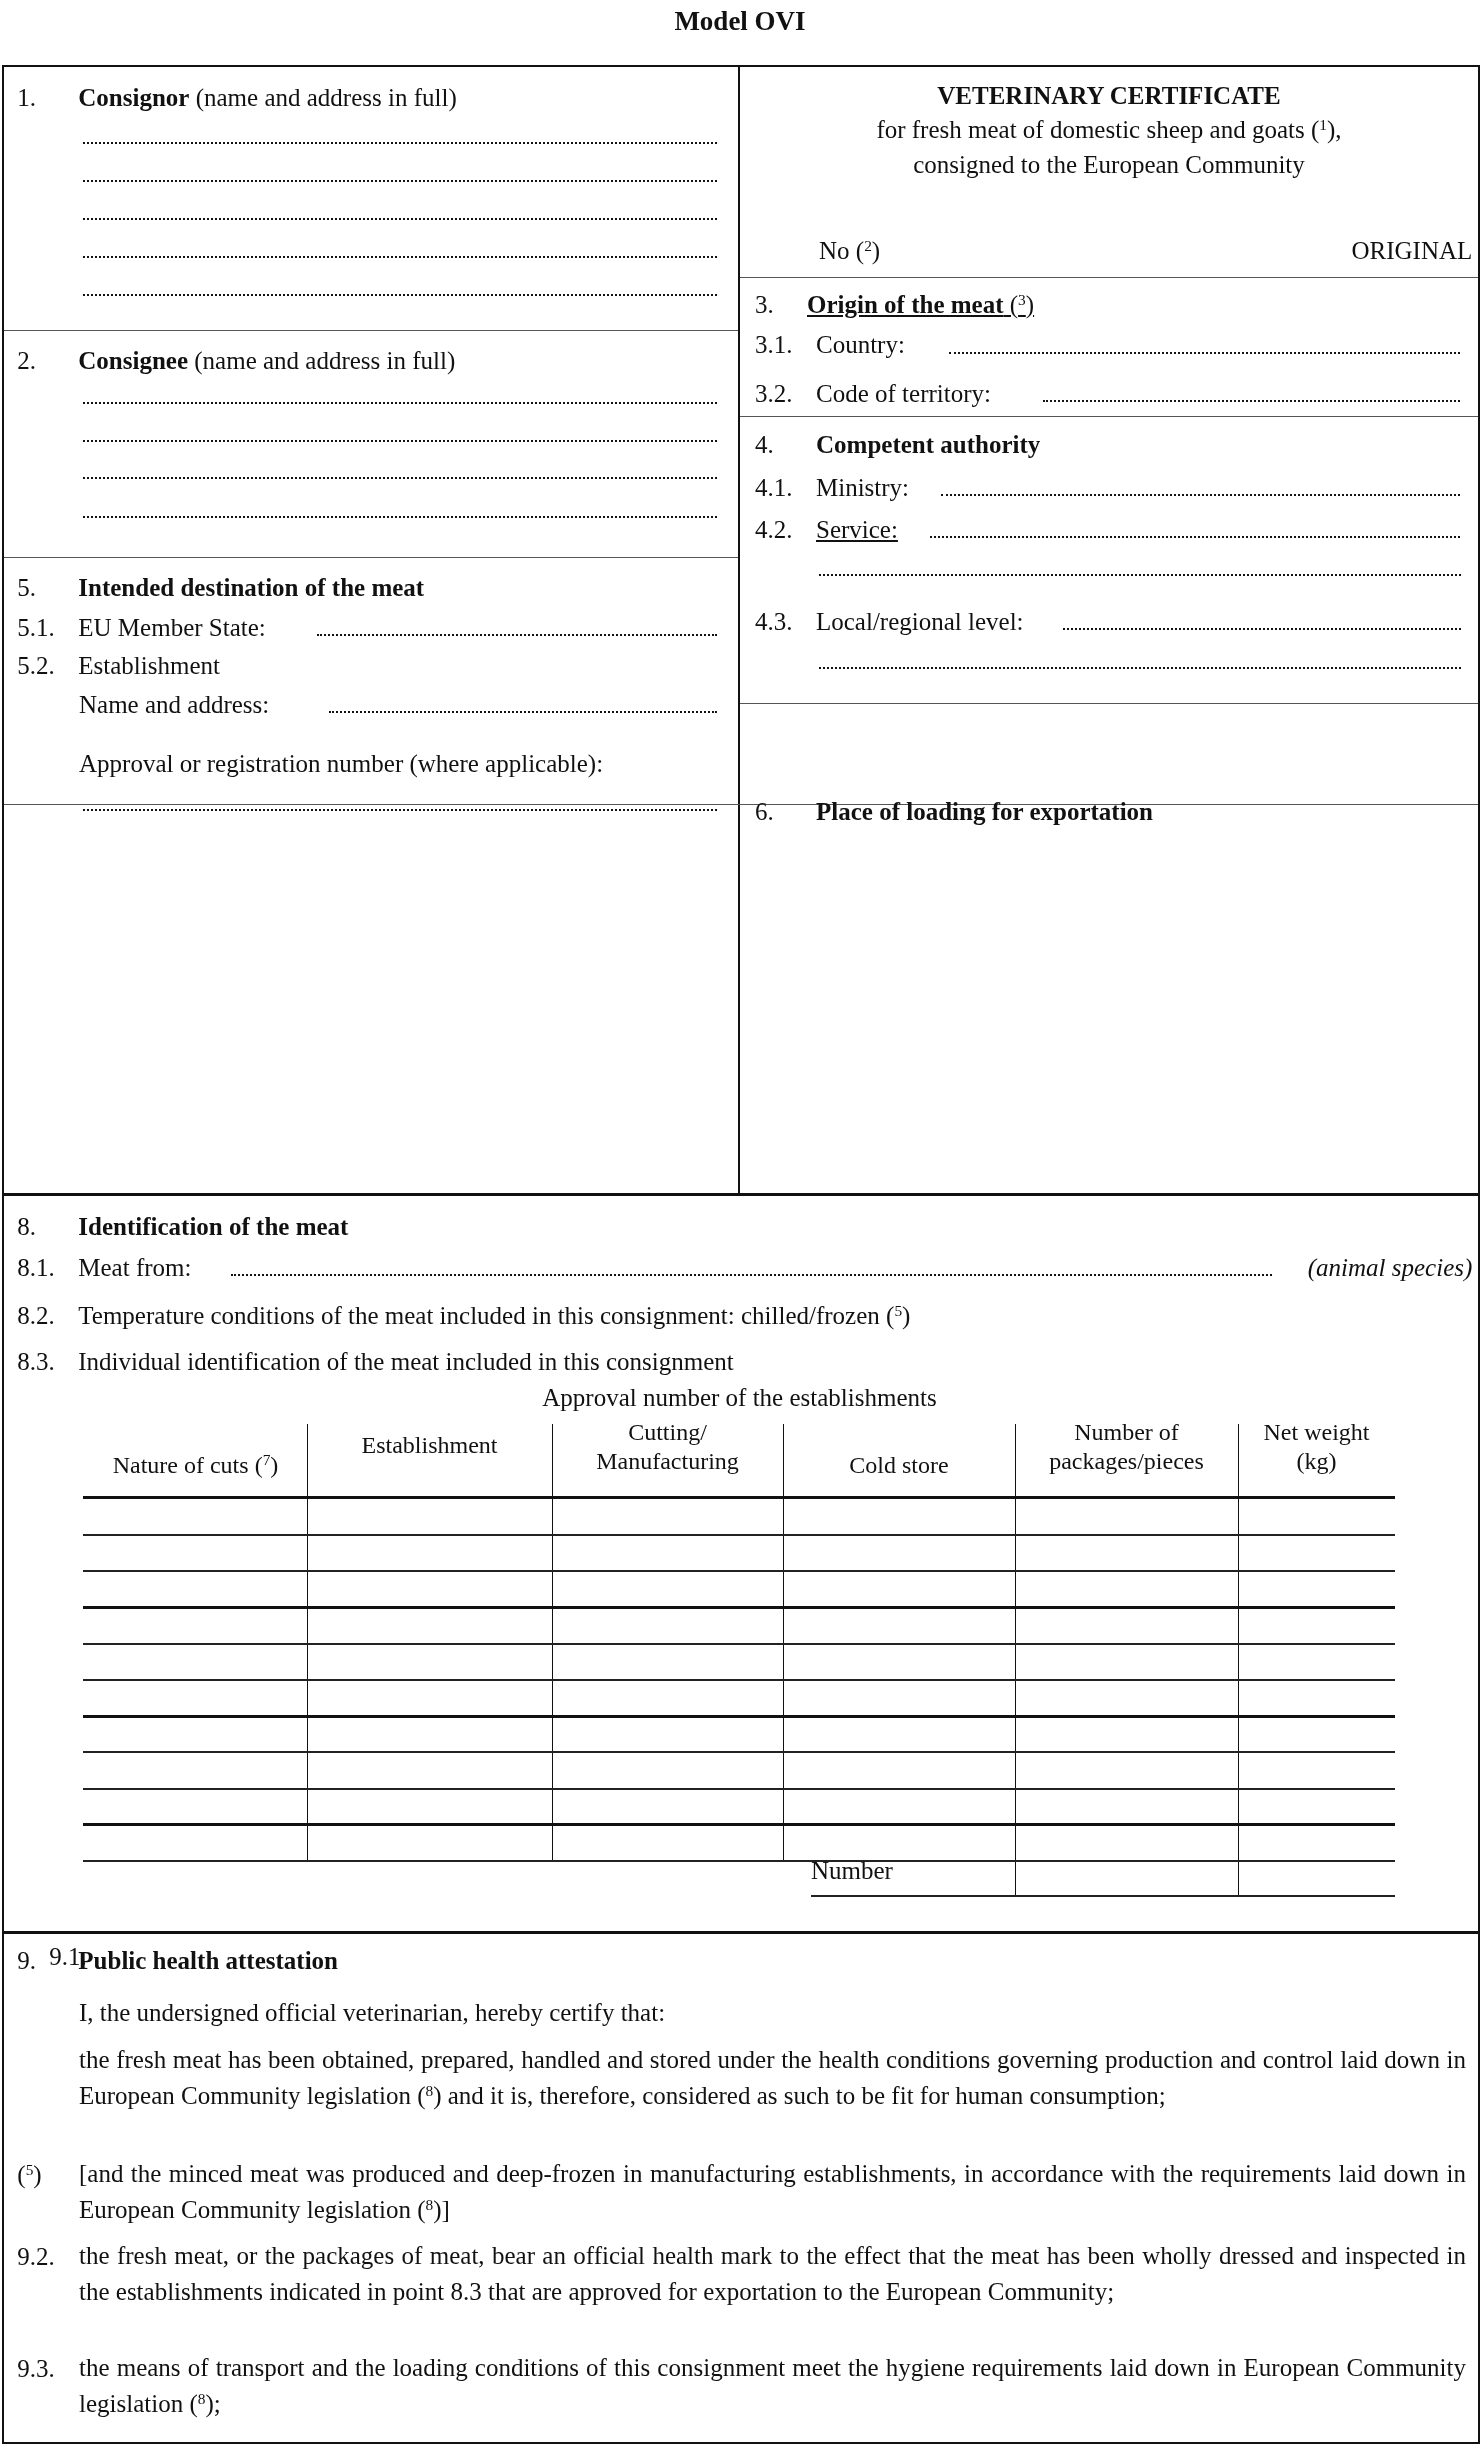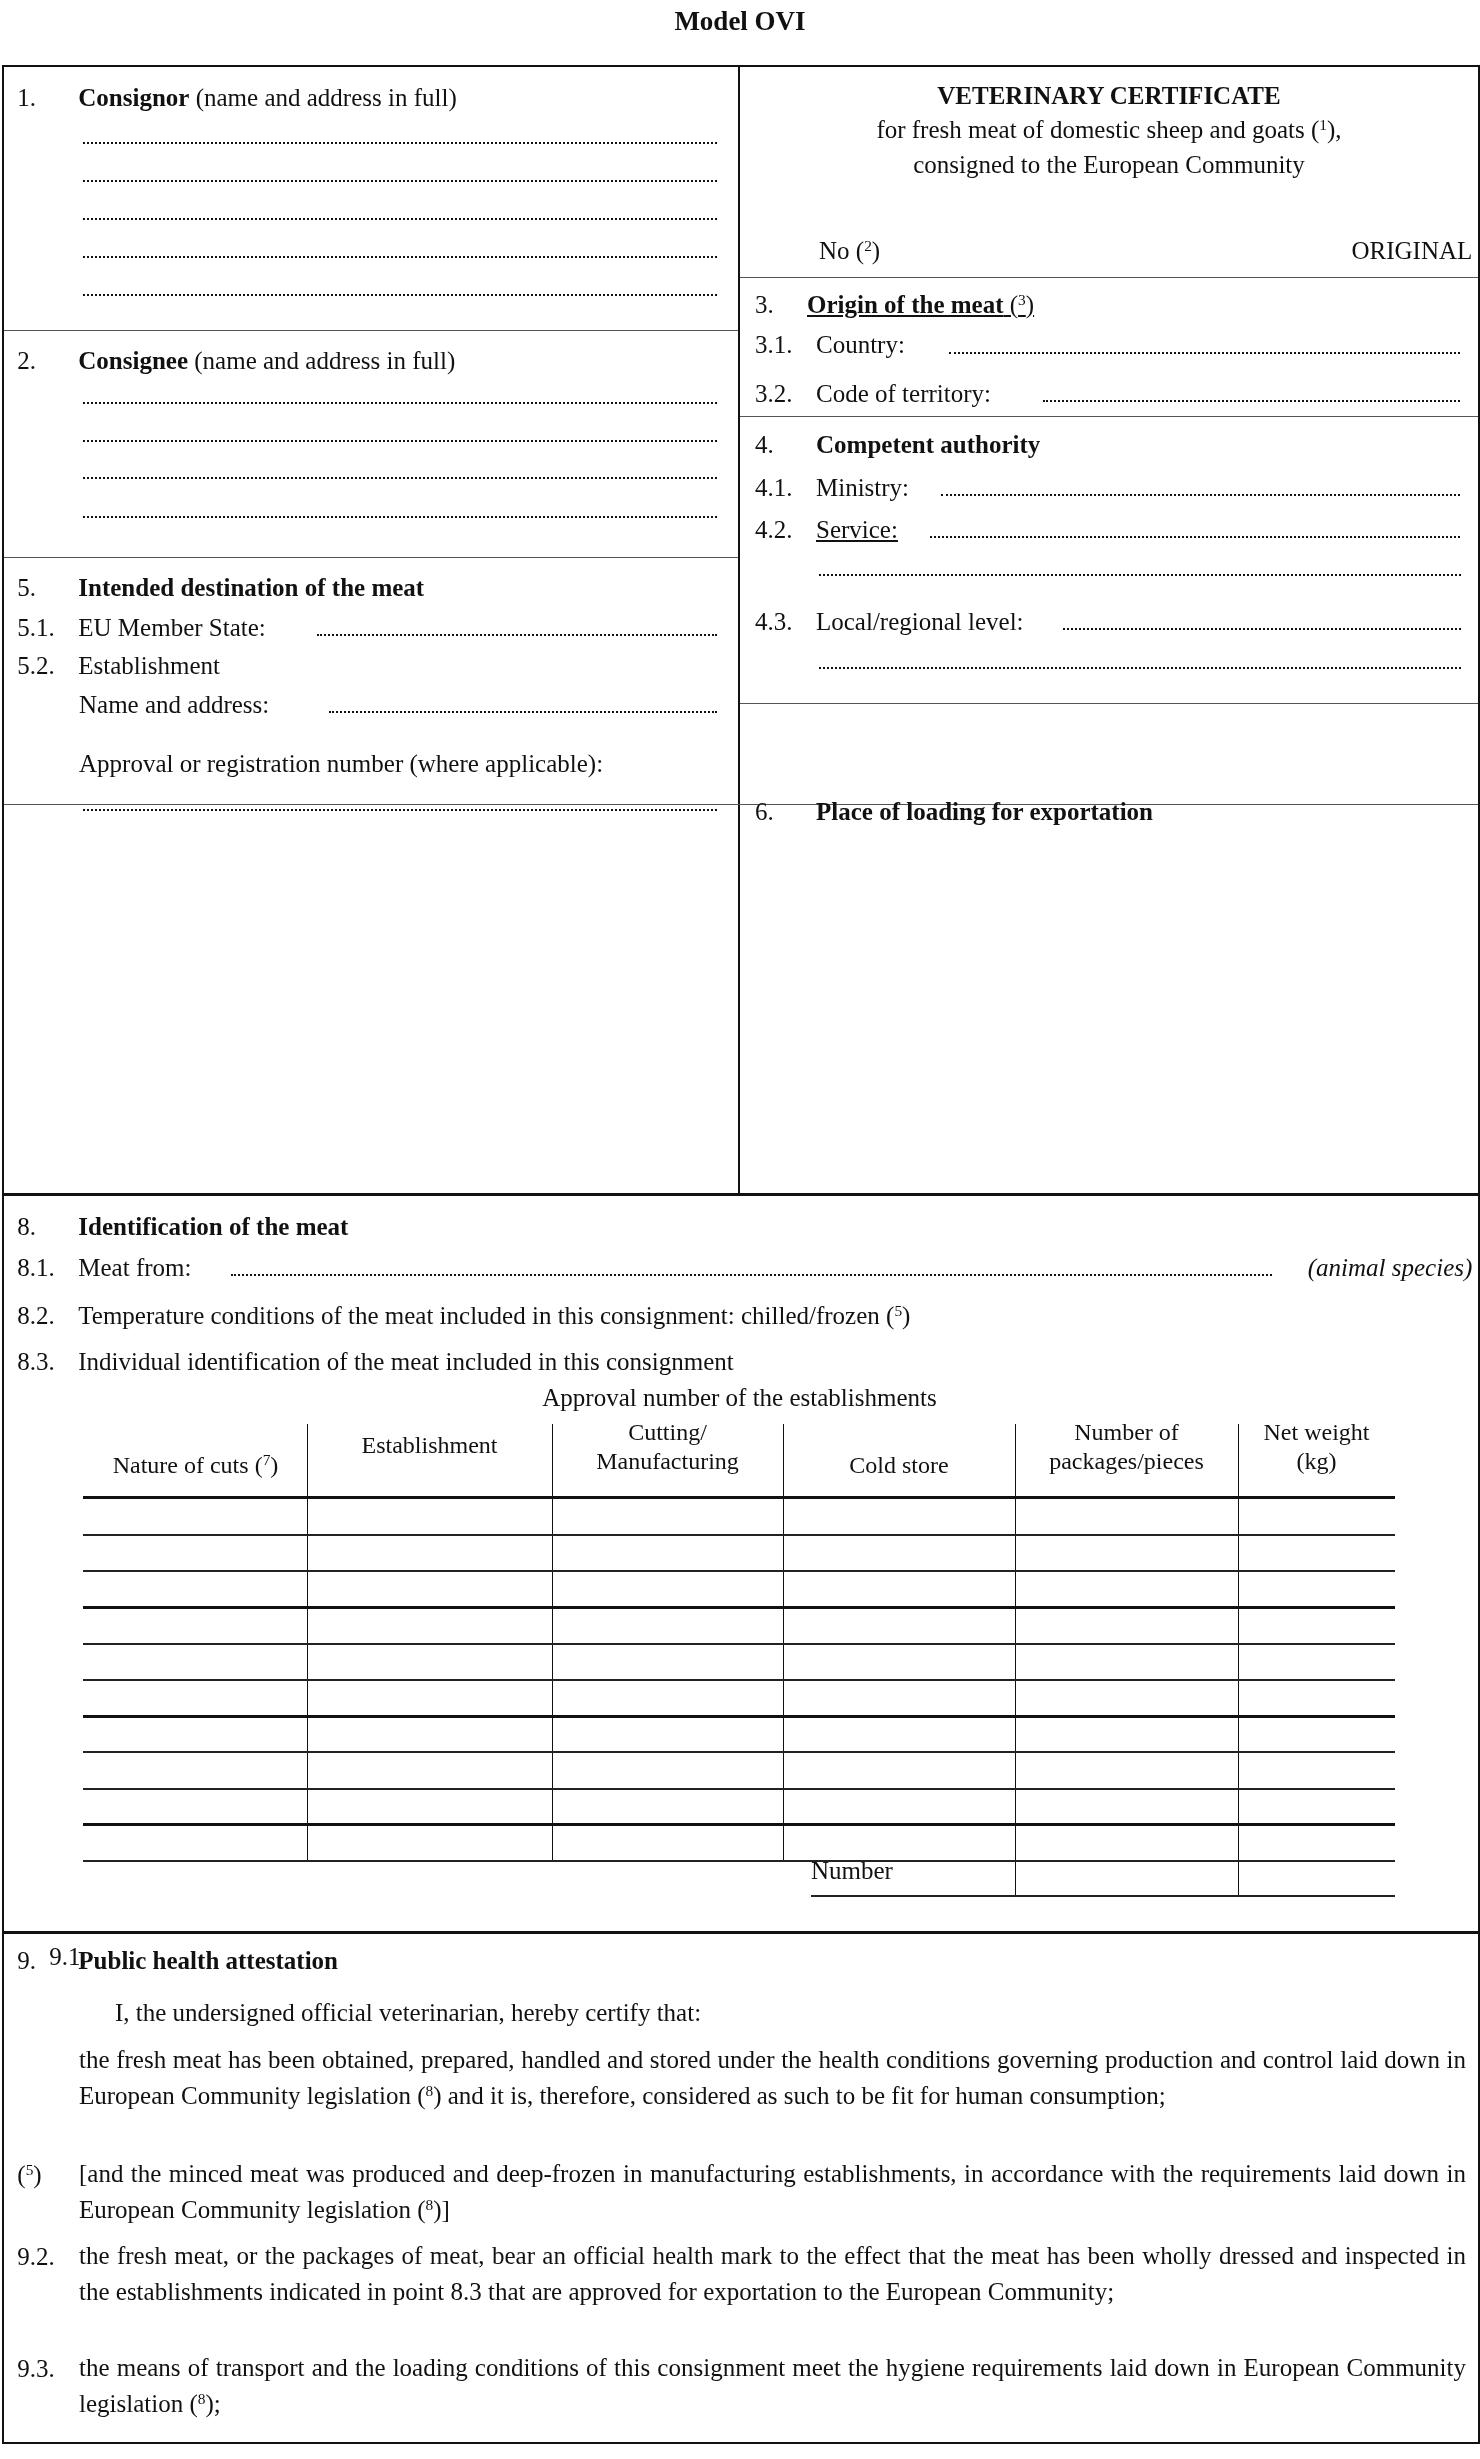--- a/index.html
+++ b/index.html
@@ -287,21 +287,21 @@
     <div class="cell" style="left:1240px; top:1862px; width:154px; height:33px;"></div>
     <div class="tline thin" style="left:811px; top:1895px; width:584px;"></div>
   </div>
 </div>
 
 <div>
   <div class="row" style="left:17.3px; top:1946px;">
     <span class="num">9.</span>
     <span class="lbl" style="left:61px;"><b>Public health attestation</b></span>
   </div>
-  <div class="row" style="left:79px; top:1998px;margin-left:36px;">I, the undersigned official veterinarian, hereby certify that:</div>
+  <div class="row" style="left:79px; top:1998px;">I, the undersigned official veterinarian, hereby certify that:</div>
 
   <div class="row" style="left:17.3px; top:1942px;margin-left:32px;">9.1.</div>
   <div class="par" style="left:79px; top:2042px; width:1387px;">
     <span>the fresh meat has been obtained, prepared, handled and stored under the health conditions governing production and control laid down in European Community legislation</span> (<sup>8</sup>)<span> and it is, therefore, considered as such to be fit for human consumption;</span>
   </div>
 
   <div class="row" style="left:17.3px; top:2160px;">(<sup>5</sup>)</div>
   <div class="par" style="left:79px; top:2156px; width:1387px;">
     <span>[and the minced meat was produced and deep-frozen in manufacturing establishments, in accordance with the requirements laid down in European Community legislation</span> (<sup>8</sup>)<span>]</span>
   </div>

